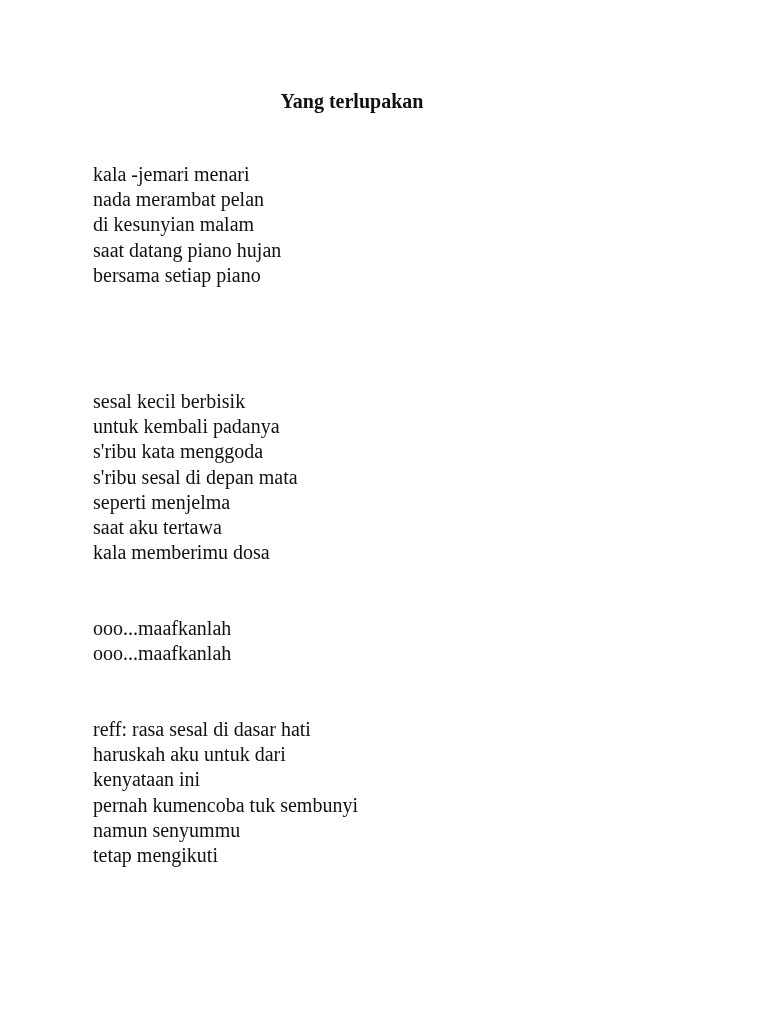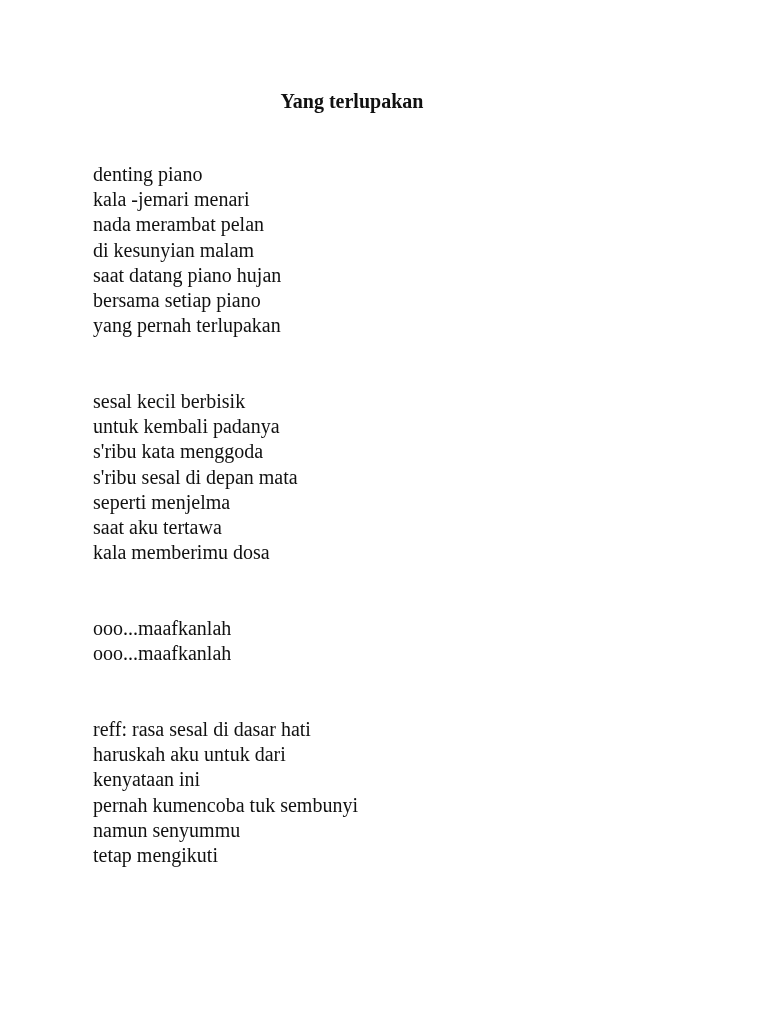--- a/index.html
+++ b/index.html
@@ -10,27 +10,25 @@
   .stanza { position:absolute; left:93px; font-size:20px; line-height:25.2px; }
   .line { display:block; white-space:pre; }
 </style>
 </head>
 <body>
 
 <div>
   <div class="title">Yang terlupakan</div>
 
   <div class="stanza" style="top:162px;">
-    <span class="line">denting piano</span>
     <span class="line">kala -jemari menari</span>
     <span class="line">nada merambat pelan</span>
     <span class="line">di kesunyian malam</span>
     <span class="line">saat datang piano hujan</span>
     <span class="line">bersama setiap piano</span>
-    <span class="line">yang pernah terlupakan</span>
   </div>
 
   <div class="stanza" style="top:389px;">
     <span class="line">sesal kecil berbisik</span>
     <span class="line">untuk kembali padanya</span>
     <span class="line">s'ribu kata menggoda</span>
     <span class="line">s'ribu sesal di depan mata</span>
     <span class="line">seperti menjelma</span>
     <span class="line">saat aku tertawa</span>
     <span class="line">kala memberimu dosa</span>

